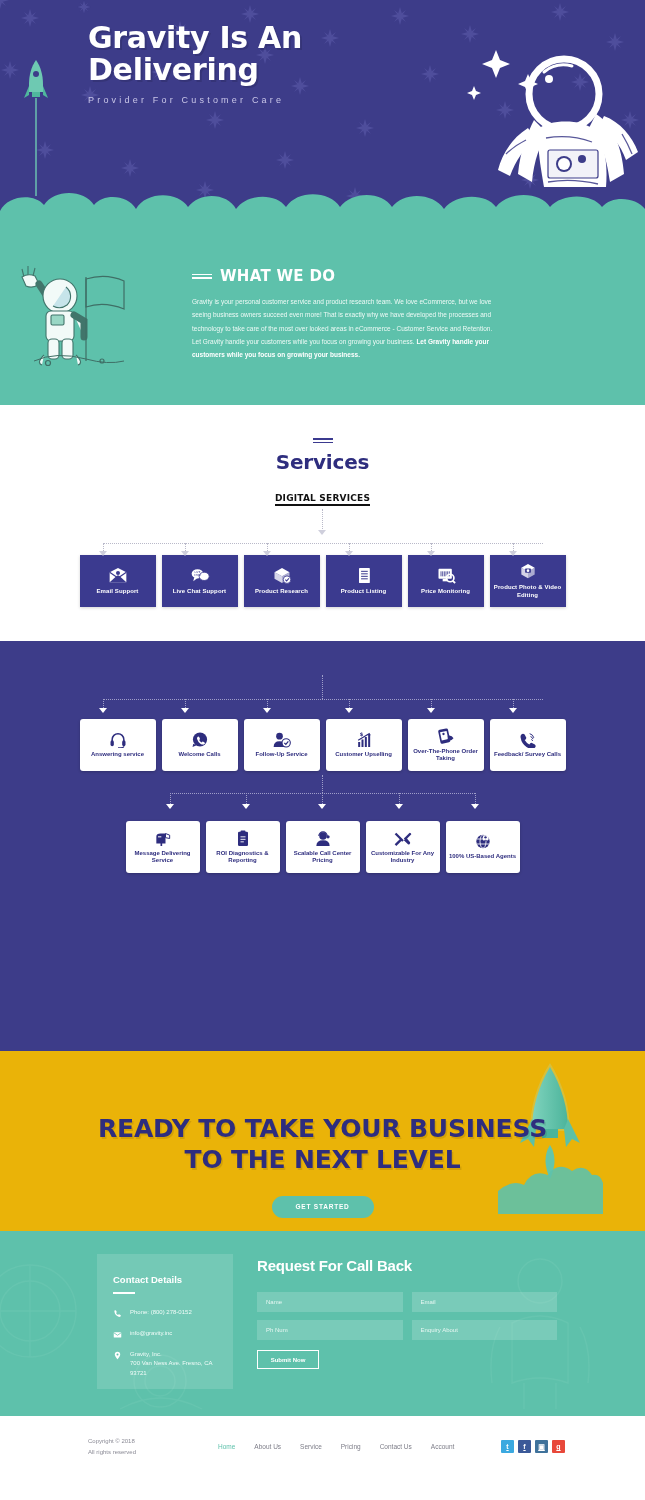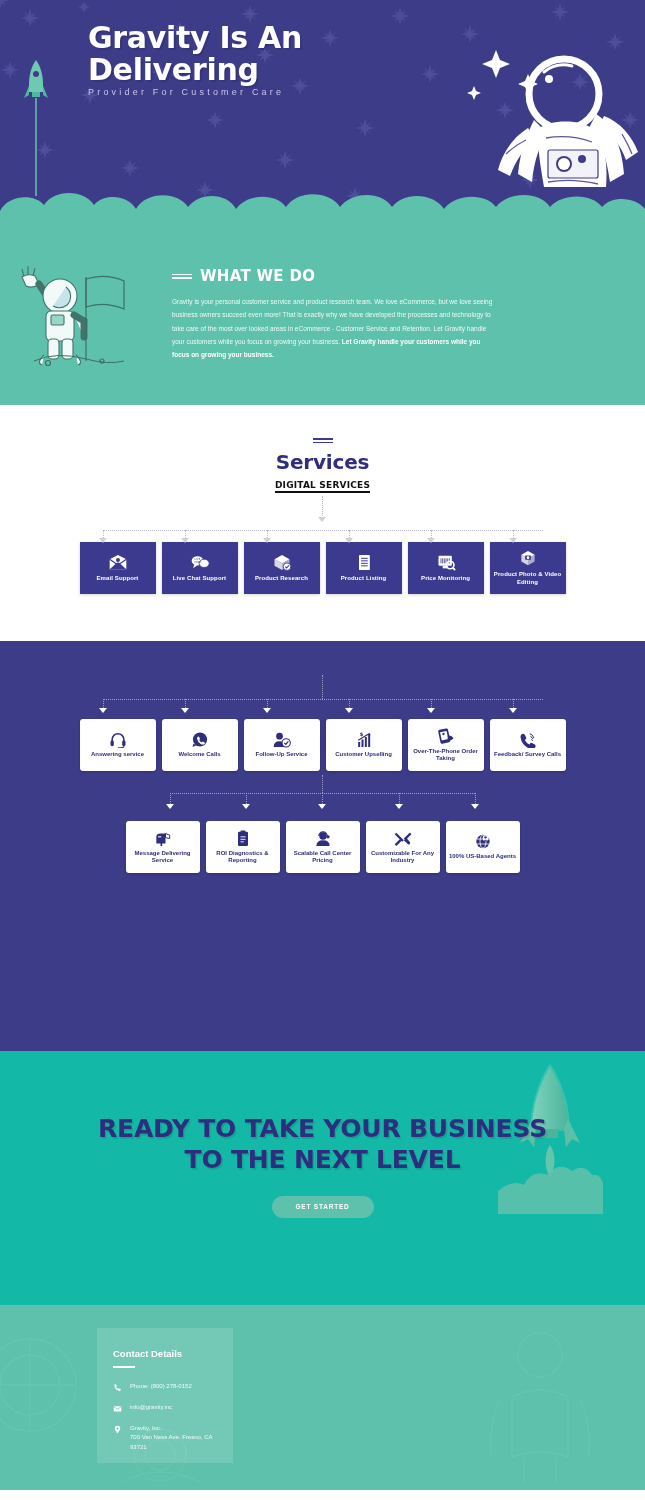--- a/index.html
+++ b/index.html
@@ -39,30 +39,30 @@
   }
   .hero-copy { position:relative; z-index:5; padding:22px 0 0 88px; }
   .hero-title {
     color:#ffffff; font-size:30px; line-height:1.08;
     font-weight:700; letter-spacing:-0.3px;
     font-family:"DejaVu Sans", sans-serif;
     text-shadow:2px 2px 0 rgba(0,0,0,0.12);
   }
   .hero-sub {
     color:#c9c6e8; font-size:9px; letter-spacing:3.2px;
-    margin-top:0; font-weight:400;
+    margin-top:8px; font-weight:400;
   }
   .rocket-hero { position:absolute; left:22px; top:58px; z-index:4; }
   .astro-hero { position:absolute; right:-6px; top:42px; z-index:3; }
   .clouds { position:absolute; left:0; bottom:-2px; width:645px; z-index:6; }
 
   
   .whatwedo {
     position:relative; width:645px; height:170px;
-    background:#5ec1ab; overflow:hidden;
+    background:#5ec1ab; overflow:hidden;padding-left:20px;
   }
   .wwd-inner { position:relative; z-index:3; padding:32px 150px 0 172px; }
   .wwd-head { display:flex; align-items:center; gap:8px; }
   .wwd-dashes { display:flex; flex-direction:column; gap:2px; }
   .wwd-dashes span { display:block; width:20px; height:1.5px; background:#ffffff; }
   .wwd-title {
     color:#ffffff; font-size:15px; font-weight:700; letter-spacing:0.3px;
     font-family:"DejaVu Sans", sans-serif;
   }
   .wwd-body {
@@ -74,21 +74,21 @@
 
   
   .services-white { position:relative; width:645px; background:#ffffff; padding-top:33px; height:236px; }
   .svc-dashes { display:flex; flex-direction:column; gap:2px; align-items:center; margin-bottom:7px; }
   .svc-dashes span { display:block; width:20px; height:1.5px; background:#3b3a8f; }
   .svc-title {
     text-align:center; color:#2e2d7e; font-size:20px; font-weight:700;
     font-family:"DejaVu Sans", sans-serif; letter-spacing:-0.2px;
   }
   .svc-sub {
-    text-align:center; margin-top:6px; font-size:9px; font-weight:700;
+    text-align:center; margin-top:19px; font-size:9px; font-weight:700;
     color:#111111; letter-spacing:0.2px; font-family:"DejaVu Sans", sans-serif;
   }
   .svc-sub span { border-bottom:2px solid #111111; padding-bottom:1px; }
 
   .tree { position:relative; width:645px; height:52px; }
   .vline { position:absolute; width:0; border-left:1px dotted #b9b9c9; }
   .hline { position:absolute; height:0; border-top:1px dotted #b9b9c9; }
   .arrow-d {
     position:absolute; width:0; height:0;
     border-left:4px solid transparent; border-right:4px solid transparent;
@@ -126,21 +126,21 @@
     display:flex; flex-direction:column; align-items:center; justify-content:center;
     gap:3px; box-shadow:0 1px 3px rgba(0,0,0,0.22);
   }
   .cc-card .lbl {
     color:#2e2d7e; font-size:6px; font-weight:700; text-align:center;
     line-height:1.22; padding:0 3px;
   }
   .cc-card.wide { width:74px; }
 
   
-  .cta { position:relative; width:645px; height:254px; background:#14b8a6; overflow:hidden; }
+  .cta { position:relative; width:645px; height:180px; background:#eab308; overflow:hidden; }
   .cta-title {
     position:relative; z-index:4; text-align:center; padding-top:62px;
     color:#2e2d7e; font-size:25px; font-weight:700; line-height:1.25;
     font-family:"DejaVu Sans", sans-serif; letter-spacing:-0.2px;
     text-shadow:1.5px 1.5px 0 rgba(0,0,0,0.10);
   }
   .cta-btn {
     position:relative; z-index:4; display:block; margin:20px auto 0;
     width:102px; height:22px; border:none; border-radius:11px;
     background:#5ec1ab; color:#ffffff; font-size:6.5px; font-weight:700;
@@ -649,20 +649,30 @@
         <div class="cd-row">
           <svg class="cd-ico" viewBox="0 0 12 12">
             <path d="M6 1 a3.6 3.6 0 0 1 3.6 3.6 C9.6 7 6 11 6 11 S2.4 7 2.4 4.6 A3.6 3.6 0 0 1 6 1 z" fill="#ffffff"></path>
             <circle cx="6" cy="4.6" r="1.3" fill="#5ec1ab"></circle>
           </svg>
           <div class="cd-txt" style="white-space:pre-line">Gravity, Inc.
 700 Van Ness Ave. Fresno, CA 93721</div>
         </div>
       </div>
 
+      <div class="form-col">
+        <div class="form-title">Request For Call Back</div>
+        <div class="form-grid">
+          <input type="text" placeholder="Name" style="">
+          <input type="text" placeholder="Email" style="">
+          <input type="text" placeholder="Ph Num" style="">
+          <input type="text" placeholder="Enquiry About" style="">
+        </div>
+        <button class="submit-btn">Submit Now</button>
+      </div>
     </div>
   </section>
 
   <footer class="footer">
     <div class="footer-inner">
       <div class="copy">
         <div>Copyright © 2018</div>
         <div>All rights reserved</div>
       </div>
       <nav class="fnav">

